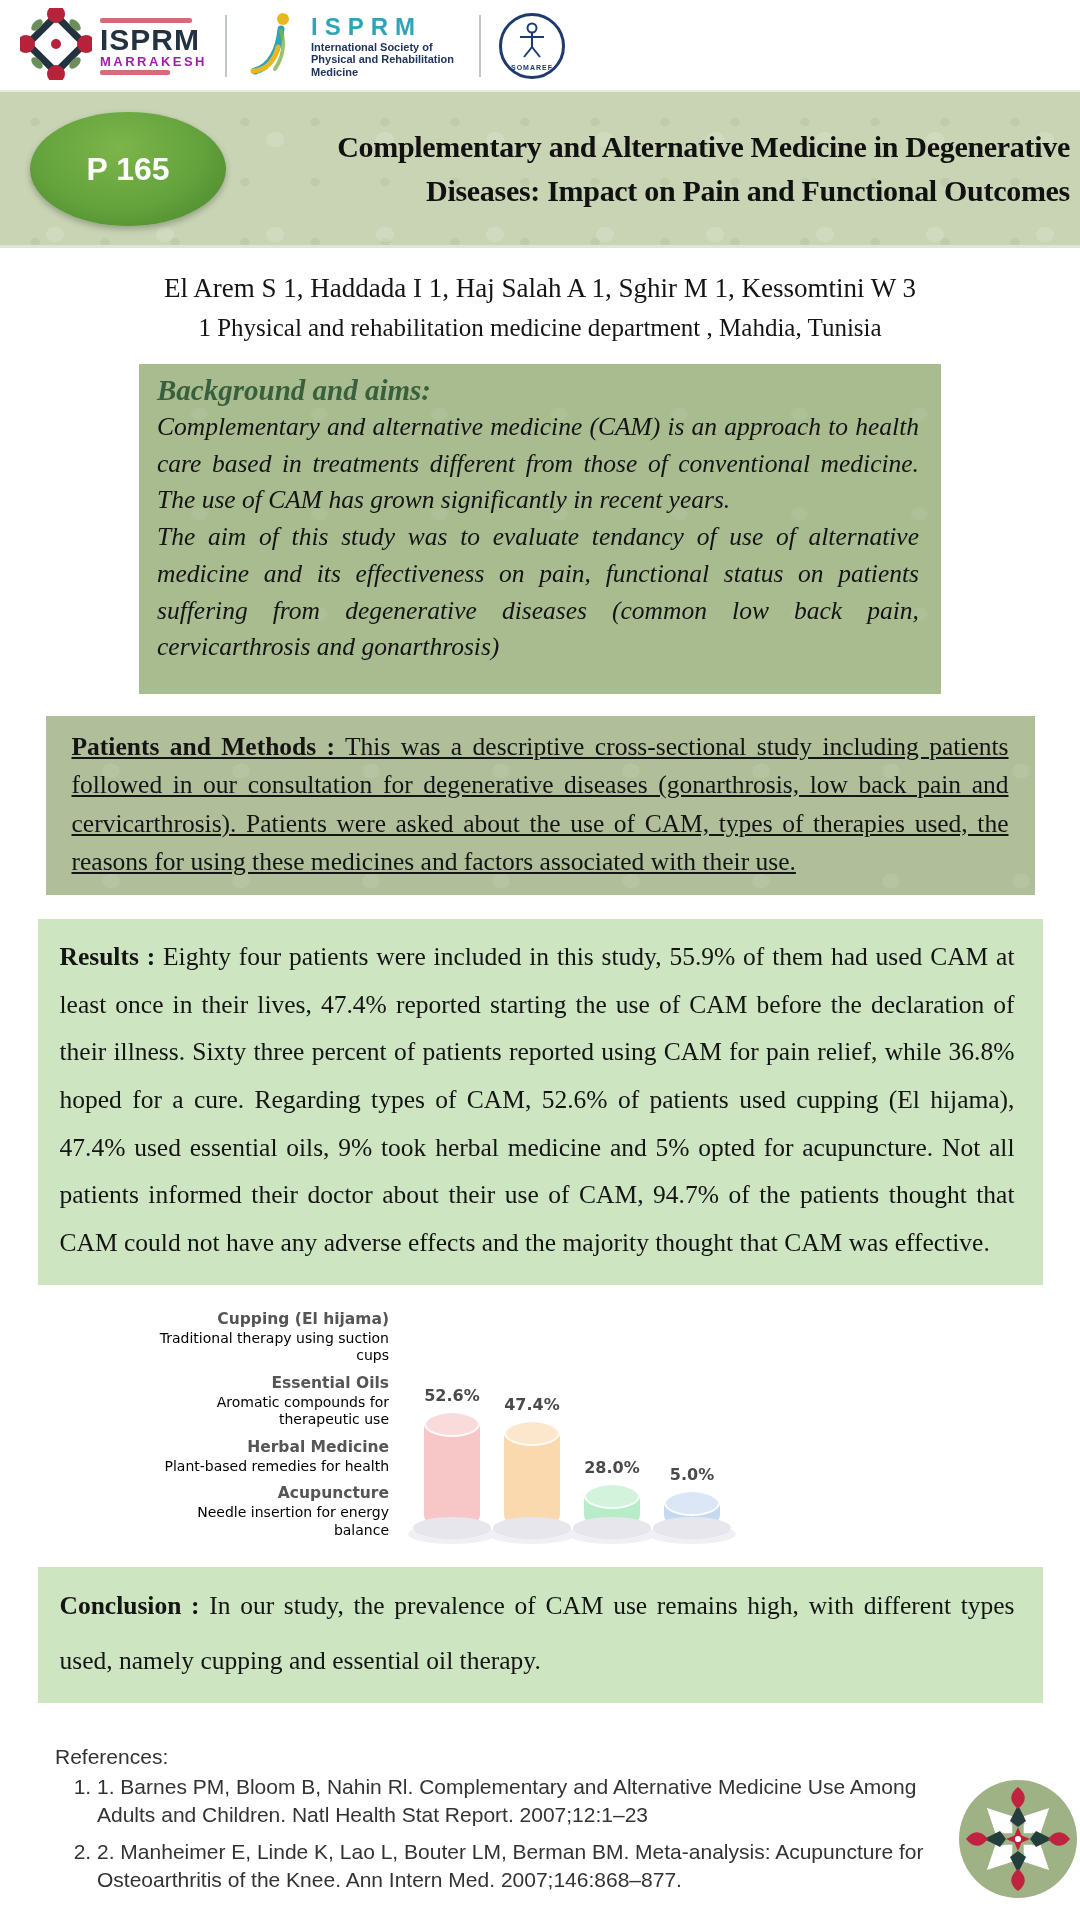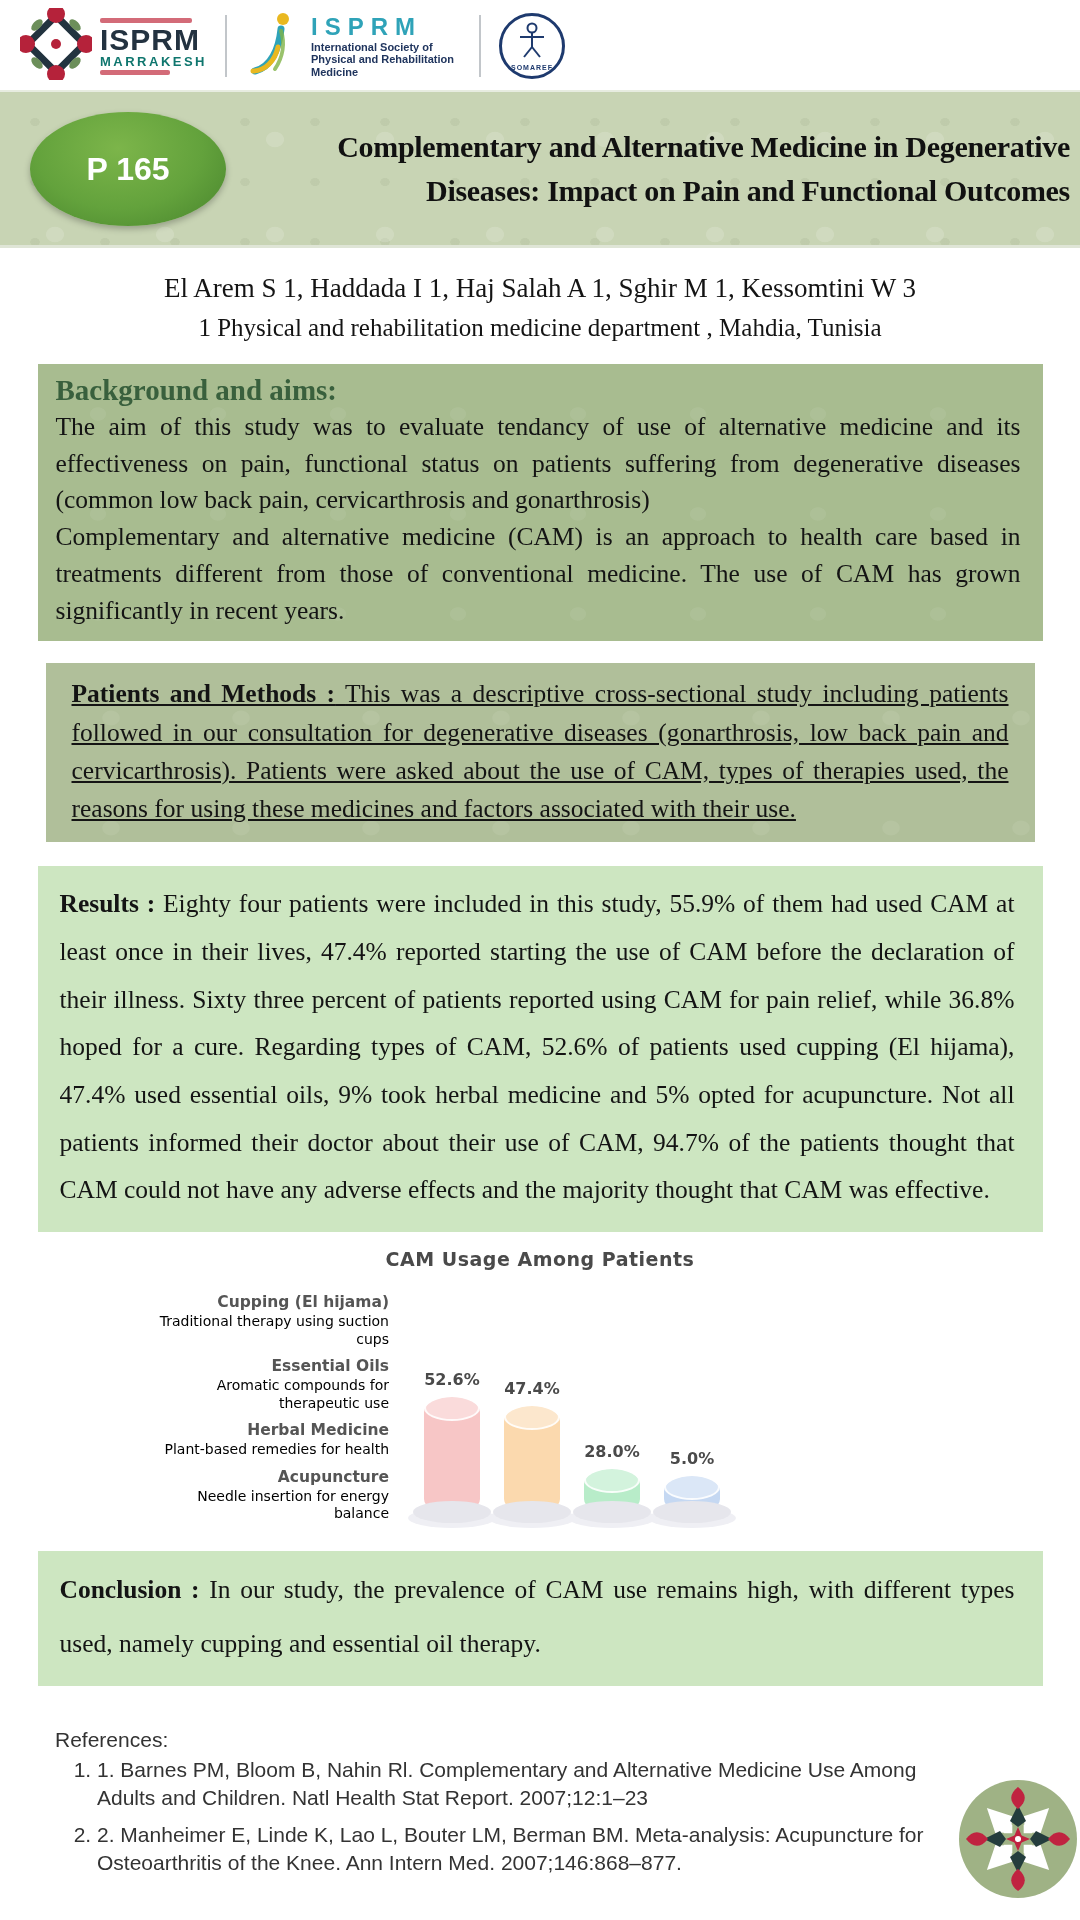--- a/index.html
+++ b/index.html
@@ -6,21 +6,21 @@
   body{
     width:1080px;height:1920px;position:relative;background:#ffffff;
     font-family:"Liberation Serif", serif;color:#141414;overflow:hidden;
   }
   
   .header{height:90px;background:#fff;display:flex;align-items:center;padding:6px 0 4px 20px;box-sizing:border-box;}
   .logo1{display:flex;align-items:center;gap:8px;}
   .logo1 .txt{display:flex;flex-direction:column;line-height:1;}
   .logo1 .fineprint{height:5px;width:92px;background:#c43a4b;opacity:.75;border-radius:2px;margin:2px 0;}
   .logo1 .isprm{font-family:"Liberation Sans",sans-serif;font-weight:bold;font-size:30px;color:#233240;letter-spacing:1px;}
-  .logo1 .city{font-family:"Liberation Sans",sans-serif;font-size:13px;color:#0f766e;letter-spacing:2.5px;font-weight:bold;}
+  .logo1 .city{font-family:"Liberation Sans",sans-serif;font-size:13px;color:#a21caf;letter-spacing:2.5px;font-weight:bold;}
   .vdiv{width:2px;height:62px;background:#9aa0a6;margin:0 18px;opacity:.6;}
   .logo2{display:flex;align-items:center;gap:6px;}
   .logo2 .txt{display:flex;flex-direction:column;line-height:1.15;}
   .logo2 .isprm2{font-family:"Liberation Sans",sans-serif;font-weight:bold;font-size:24px;color:#2fa3b8;letter-spacing:7px;}
   .logo2 .soc{font-family:"Liberation Sans",sans-serif;font-size:11px;color:#20355e;font-weight:bold;width:150px;}
   .logo3{width:66px;height:66px;border-radius:50%;border:3px solid #1e3a6e;display:flex;flex-direction:column;align-items:center;justify-content:center;box-sizing:border-box;background:#fff;}
   .logo3 .soma{font-family:"Liberation Sans",sans-serif;font-size:7px;font-weight:bold;color:#1e3a6e;letter-spacing:1px;margin-top:1px;}
   
   .banner{
     height:153px;background-color:#c8d4b4;position:relative;
@@ -40,22 +40,22 @@
     display:flex;align-items:center;justify-content:center;text-align:right;
     font-family:Liberation Serif, serif;font-weight:bold;font-size:30px;line-height:1.45;color:#111;letter-spacing:-.3px;
   }
   
   .authors{margin-top:20px;text-align:center;line-height:1.5;}
   .authors .a1{font-size:27px;}
   .authors .a2{font-size:25px;}
   
   .box{box-sizing:border-box;margin:0 auto;}
   .box-background{
-    width:1005px;margin-top:18px;background:#a8bc90;padding:10px 22px 12px 18px;
-    background-image:radial-gradient(rgba(255,255,255,.06) 9%,transparent 10%);background-size:120px 100px;
+    width:802px;margin-top:18px;background:#a8bc90;padding:10px 22px 28px 18px;
+    background-image:radial-gradient(rgba(255,255,255,.06) 9%,transparent 10%);background-size:120px 100px;font-style:italic;
   }
   .box-background h2{margin:0 0 2px 0;font-size:29px;color:#39603d;}
   .box-background p{margin:0;font-size:25.5px;line-height:1.44;text-align:justify;}
   .box-methods{
     width:989px;margin-top:22px;background:#b0bf9a;padding:12px 26px 14px 26px;
     background-image:radial-gradient(rgba(255,255,255,.07) 9%,transparent 10%);background-size:130px 110px;text-decoration:underline;
   }
   .box-methods p{margin:0;font-size:25.5px;line-height:1.5;text-align:justify;}
   .box-results{width:1005px;margin-top:24px;background:#cde6c1;padding:14px 28px 18px 22px;}
   .box-results p{margin:0;font-size:25.5px;line-height:1.87;text-align:justify;}
@@ -160,34 +160,33 @@
   <div class="banner-title">Complementary and Alternative Medicine in Degenerative Diseases: Impact on Pain and Functional Outcomes</div>
 </div>
 
 <div class="authors">
   <div class="a1">El Arem S 1, Haddada I 1, Haj Salah A 1, Sghir M 1, Kessomtini W 3</div>
   <div class="a2">1 Physical and rehabilitation medicine department , Mahdia, Tunisia</div>
 </div>
 
 <div class="box box-background">
   <h2>Background and aims:</h2>
+  <p>Complementary and alternative medicine (CAM) is an approach to health care based in treatments different from those of conventional medicine. The use of CAM has grown significantly in recent years.</p>
   <p>The aim of this study was to evaluate tendancy of use of alternative medicine and its effectiveness on pain, functional status on patients suffering from degenerative diseases (common low back pain, cervicarthrosis and gonarthrosis)</p>
-  <p>Complementary and alternative medicine (CAM) is an approach to health care based in treatments different from those of conventional medicine. The use of CAM has grown significantly in recent years.</p>
 </div>
 
 <div class="box box-methods">
   <p><b class="sec">Patients and Methods :</b> <span>This was a descriptive cross-sectional study including patients followed in our consultation for degenerative diseases (gonarthrosis, low back pain and cervicarthrosis). Patients were asked about the use of CAM, types of therapies used, the reasons for using these medicines and factors associated with their use.</span></p>
 </div>
 
 <div class="box box-results">
   <p><b class="sec">Results :</b> <span>Eighty four patients were included in this study, 55.9% of them had used CAM at least once in their lives, 47.4% reported starting the use of CAM before the declaration of their illness. Sixty three percent of patients reported using CAM for pain relief, while 36.8% hoped for a cure. Regarding types of CAM, 52.6% of patients used cupping (El hijama), 47.4% used essential oils, 9% took herbal medicine and 5% opted for acupuncture. Not all patients informed their doctor about their use of CAM, 94.7% of the patients thought that CAM could not have any adverse effects and the majority thought that CAM was effective.</span></p>
 </div>
 
 <div class="chart">
-  <div class="chart-title">CAM Usage Among Patients</div>
   <div class="chart-body">
     <div class="chart-legend">
         <div class="leg-name">Cupping (El hijama)</div>
         <div class="leg-desc">Traditional therapy using suction cups</div>
         <div class="leg-name">Essential Oils</div>
         <div class="leg-desc">Aromatic compounds for therapeutic use</div>
         <div class="leg-name">Herbal Medicine</div>
         <div class="leg-desc">Plant-based remedies for health</div>
         <div class="leg-name">Acupuncture</div>
         <div class="leg-desc">Needle insertion for energy balance</div>

